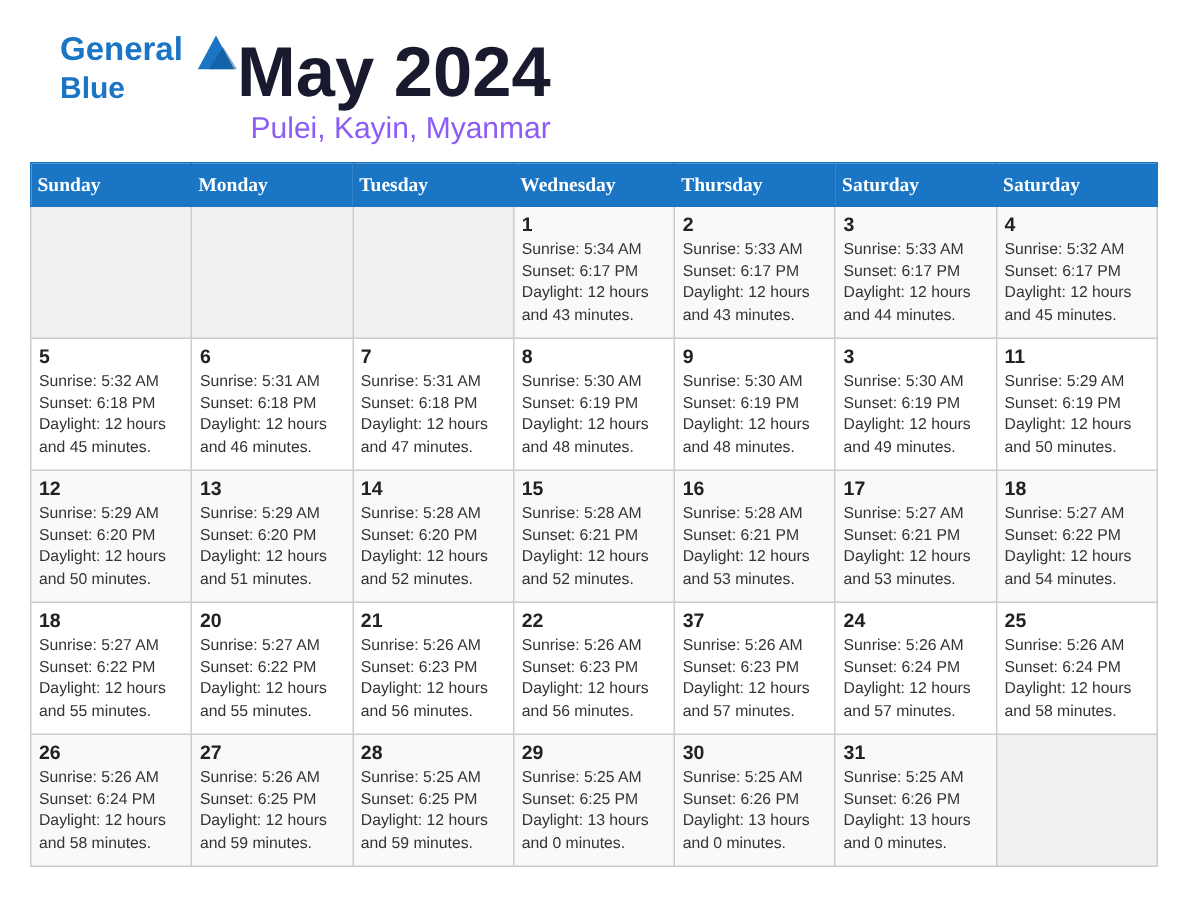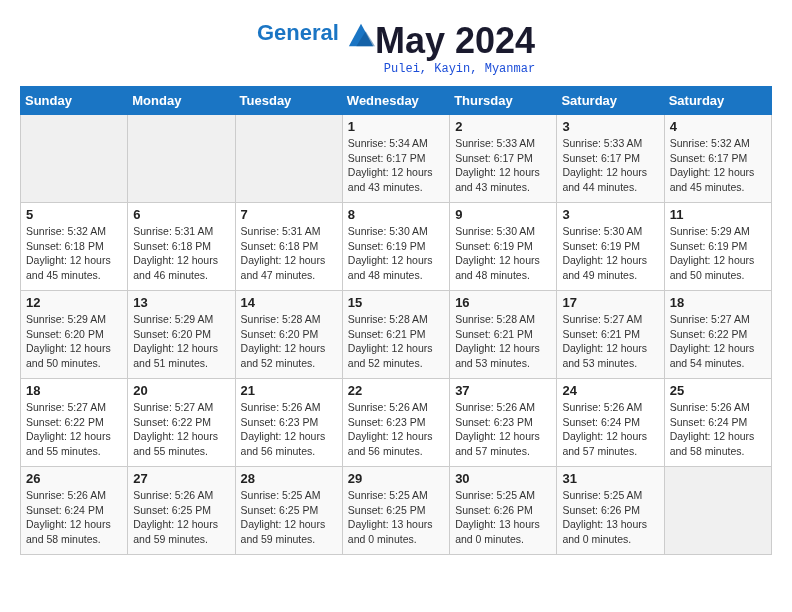--- a/index.html
+++ b/index.html
@@ -5,23 +5,24 @@
     * { box-sizing: border-box; margin: 0; padding: 0; }
     body {
       font-family: Arial, sans-serif;
       background: #fff;
       width: 792px;
       min-height: 612px;
       padding: 20px;
     }
     .header {
       display: flex;
-      justify-content: center;
+      justify-content: flex-start;
       align-items: flex-start;
       margin-bottom: 10px;
+      margin-left: 20px;
     }
     .logo {
       display: flex;
       align-items: center;
     }
     .logo-text {
       font-size: 22px;
       font-weight: bold;
       color: #1a1a2e;
       line-height: 1.1;
@@ -31,41 +32,41 @@
     }
     .logo-icon {
       width: 28px;
       height: 28px;
       margin-left: 2px;
     }
     .title-block {
       text-align: right;
     }
     .month-year {
-      font-size: 36px;
+      font-size: 47px;
       font-weight: bold;
       color: #1a1a2e;
     }
     .location {
-      font-size: 12px;
-      color: #1d4ed8;
-      font-family: Liberation Mono, monospace;
+      font-size: 20px;
+      color: #8b5cf6;
     }
     table {
       width: 100%;
       border-collapse: collapse;
     }
     thead tr th {
       background-color: #1a75c4;
       color: #fff;
       font-size: 13px;
       font-weight: bold;
       padding: 6px 4px;
       text-align: left;
       border: 1px solid #1a75c4;
+      font-family: Liberation Serif, serif;
     }
     tbody tr td {
       vertical-align: top;
       border: 1px solid #ccc;
       padding: 4px 5px;
       font-size: 11px;
       color: #222;
       width: calc(100%/7);
       min-height: 80px;
       height: 88px;
@@ -97,20 +98,21 @@
 <div class="header">
   <div class="logo">
     <div>
       <div class="logo-text">
         <span>General</span>
         <svg class="logo-icon" viewBox="0 0 30 30" style="display:inline-block;vertical-align:middle;margin-left:2px;">
           <polygon points="2,28 15,4 28,28" fill="#1a75c4"></polygon>
           <polygon points="10,28 20,12 30,28" fill="#0d4f8c" opacity="0.5"></polygon>
         </svg>
       </div>
+      <div class="logo-text" style="color:#1a75c4;font-size:20px;">Blue</div>
     </div>
   </div>
   <div class="title-block">
     <div class="month-year">May 2024</div>
     <div class="location">Pulei, Kayin, Myanmar</div>
   </div>
 </div>
 
 <table>
   <thead>

